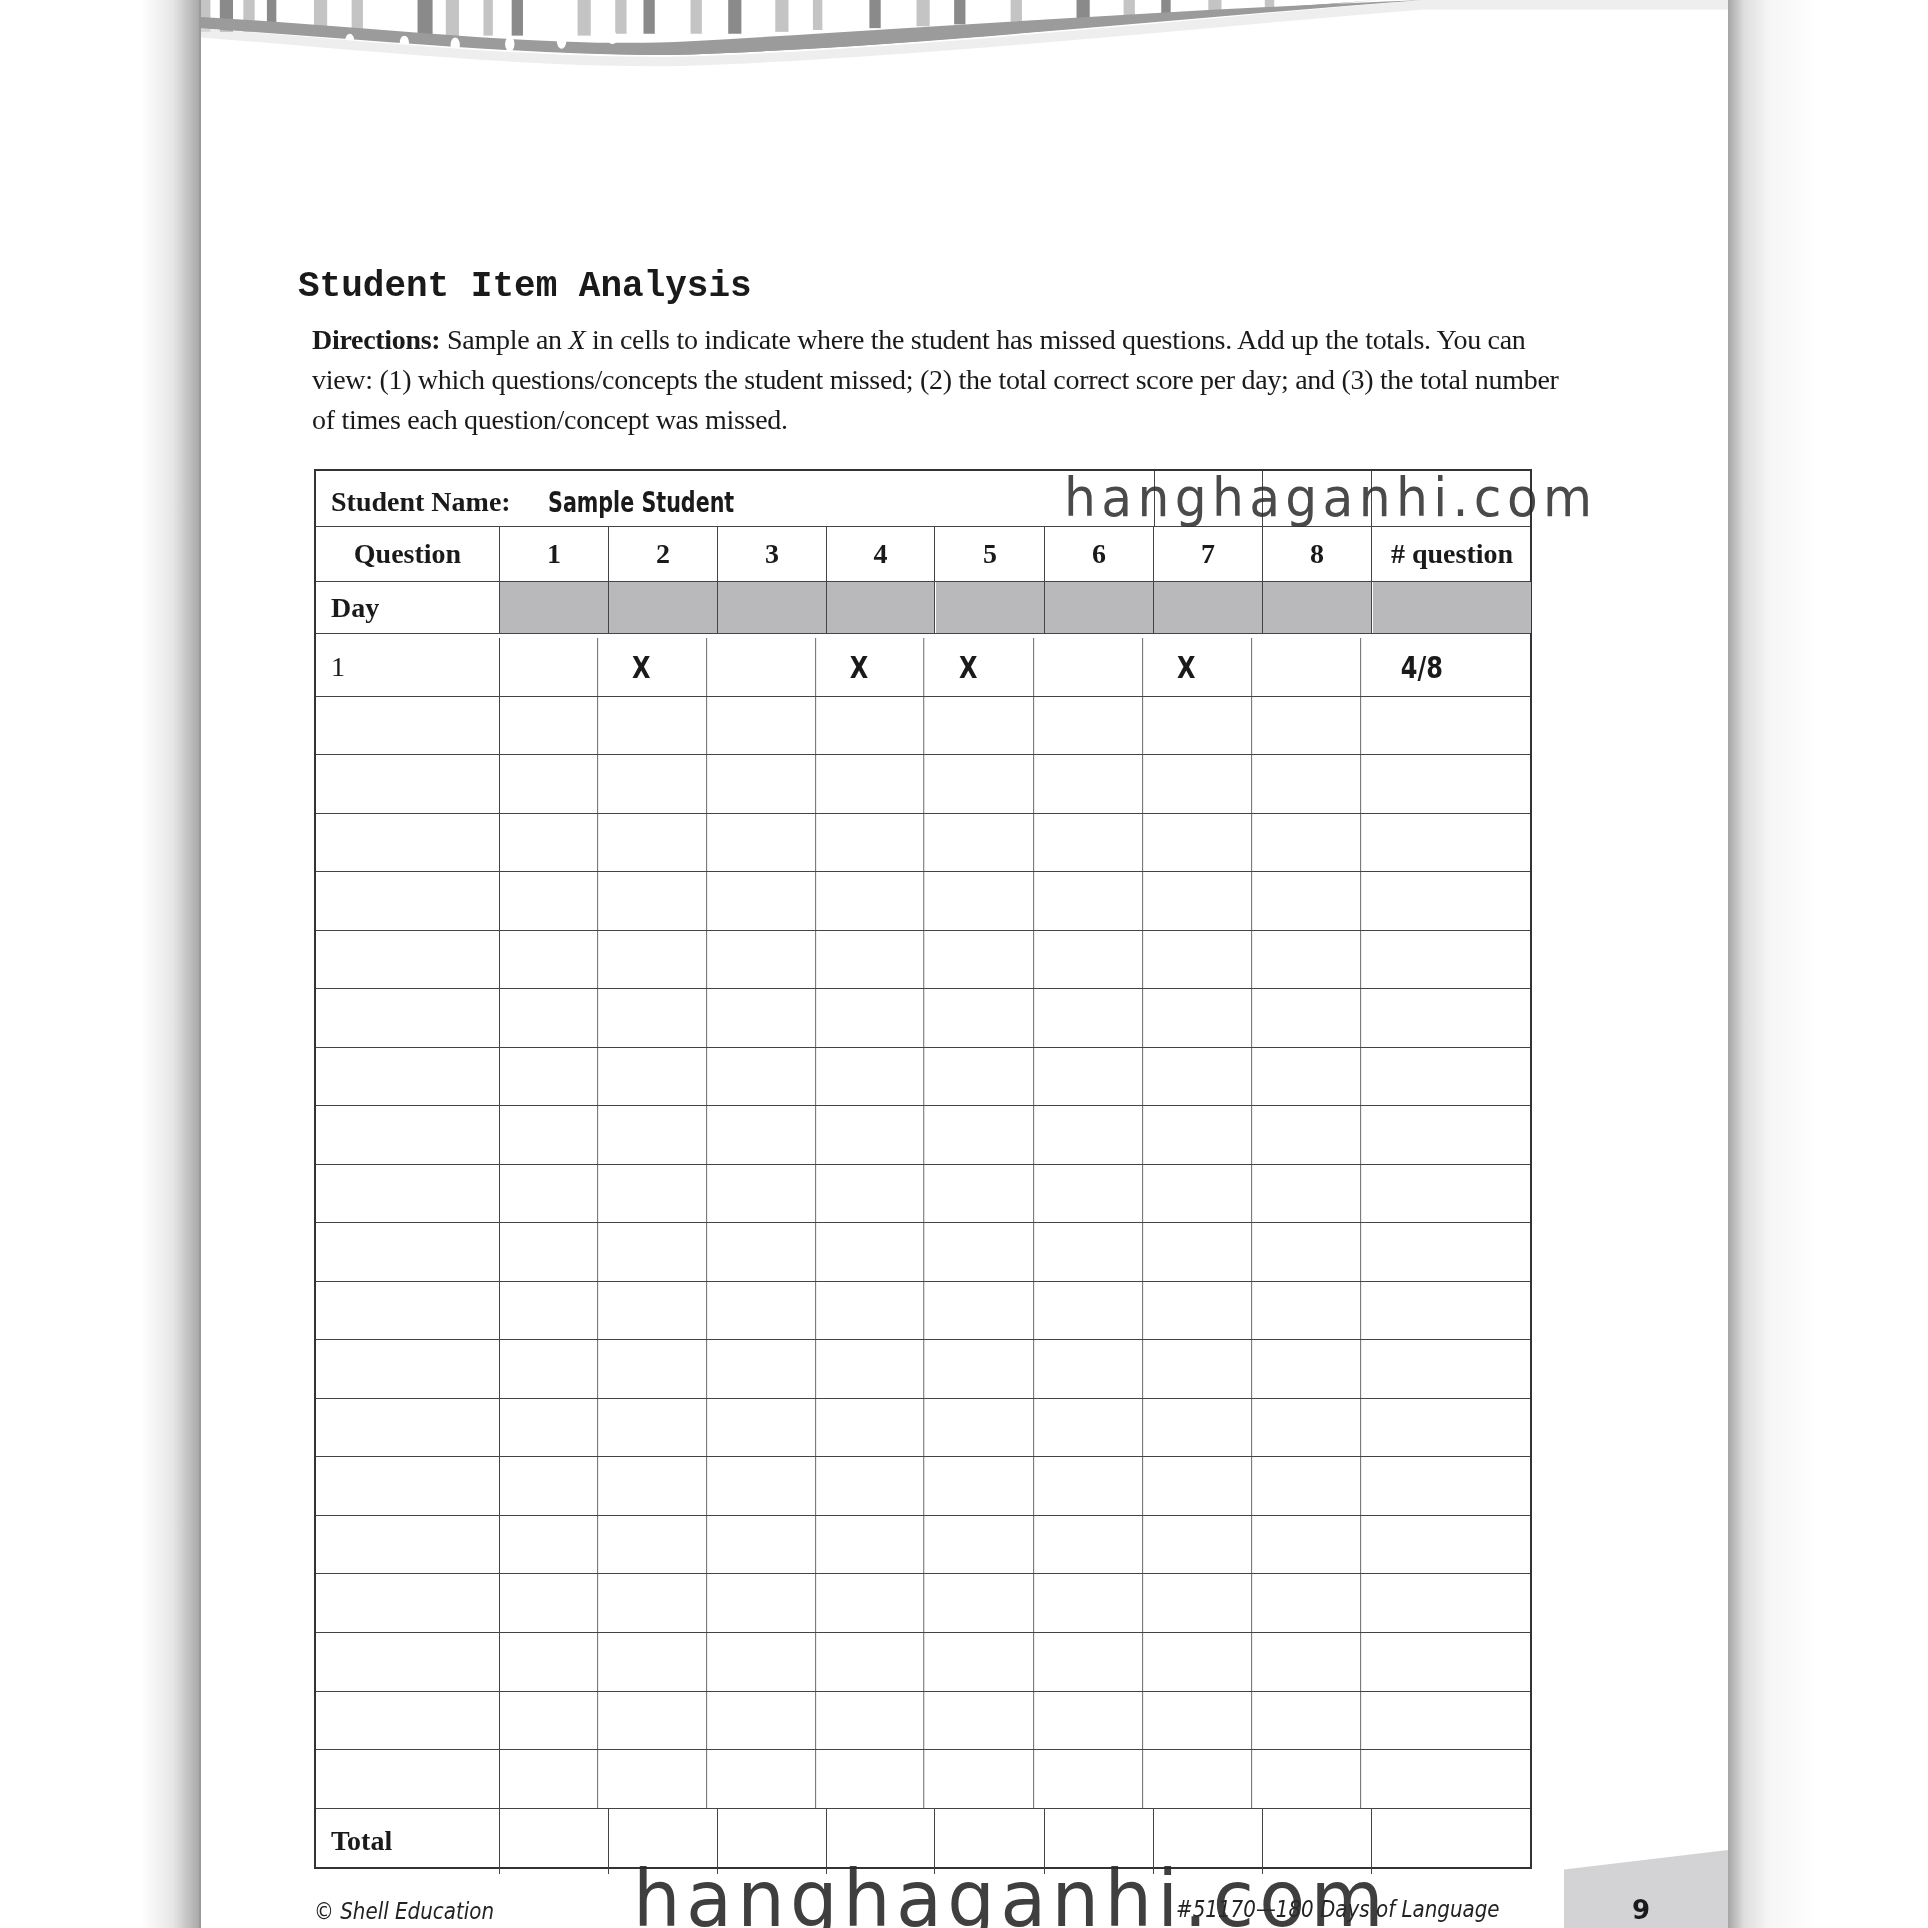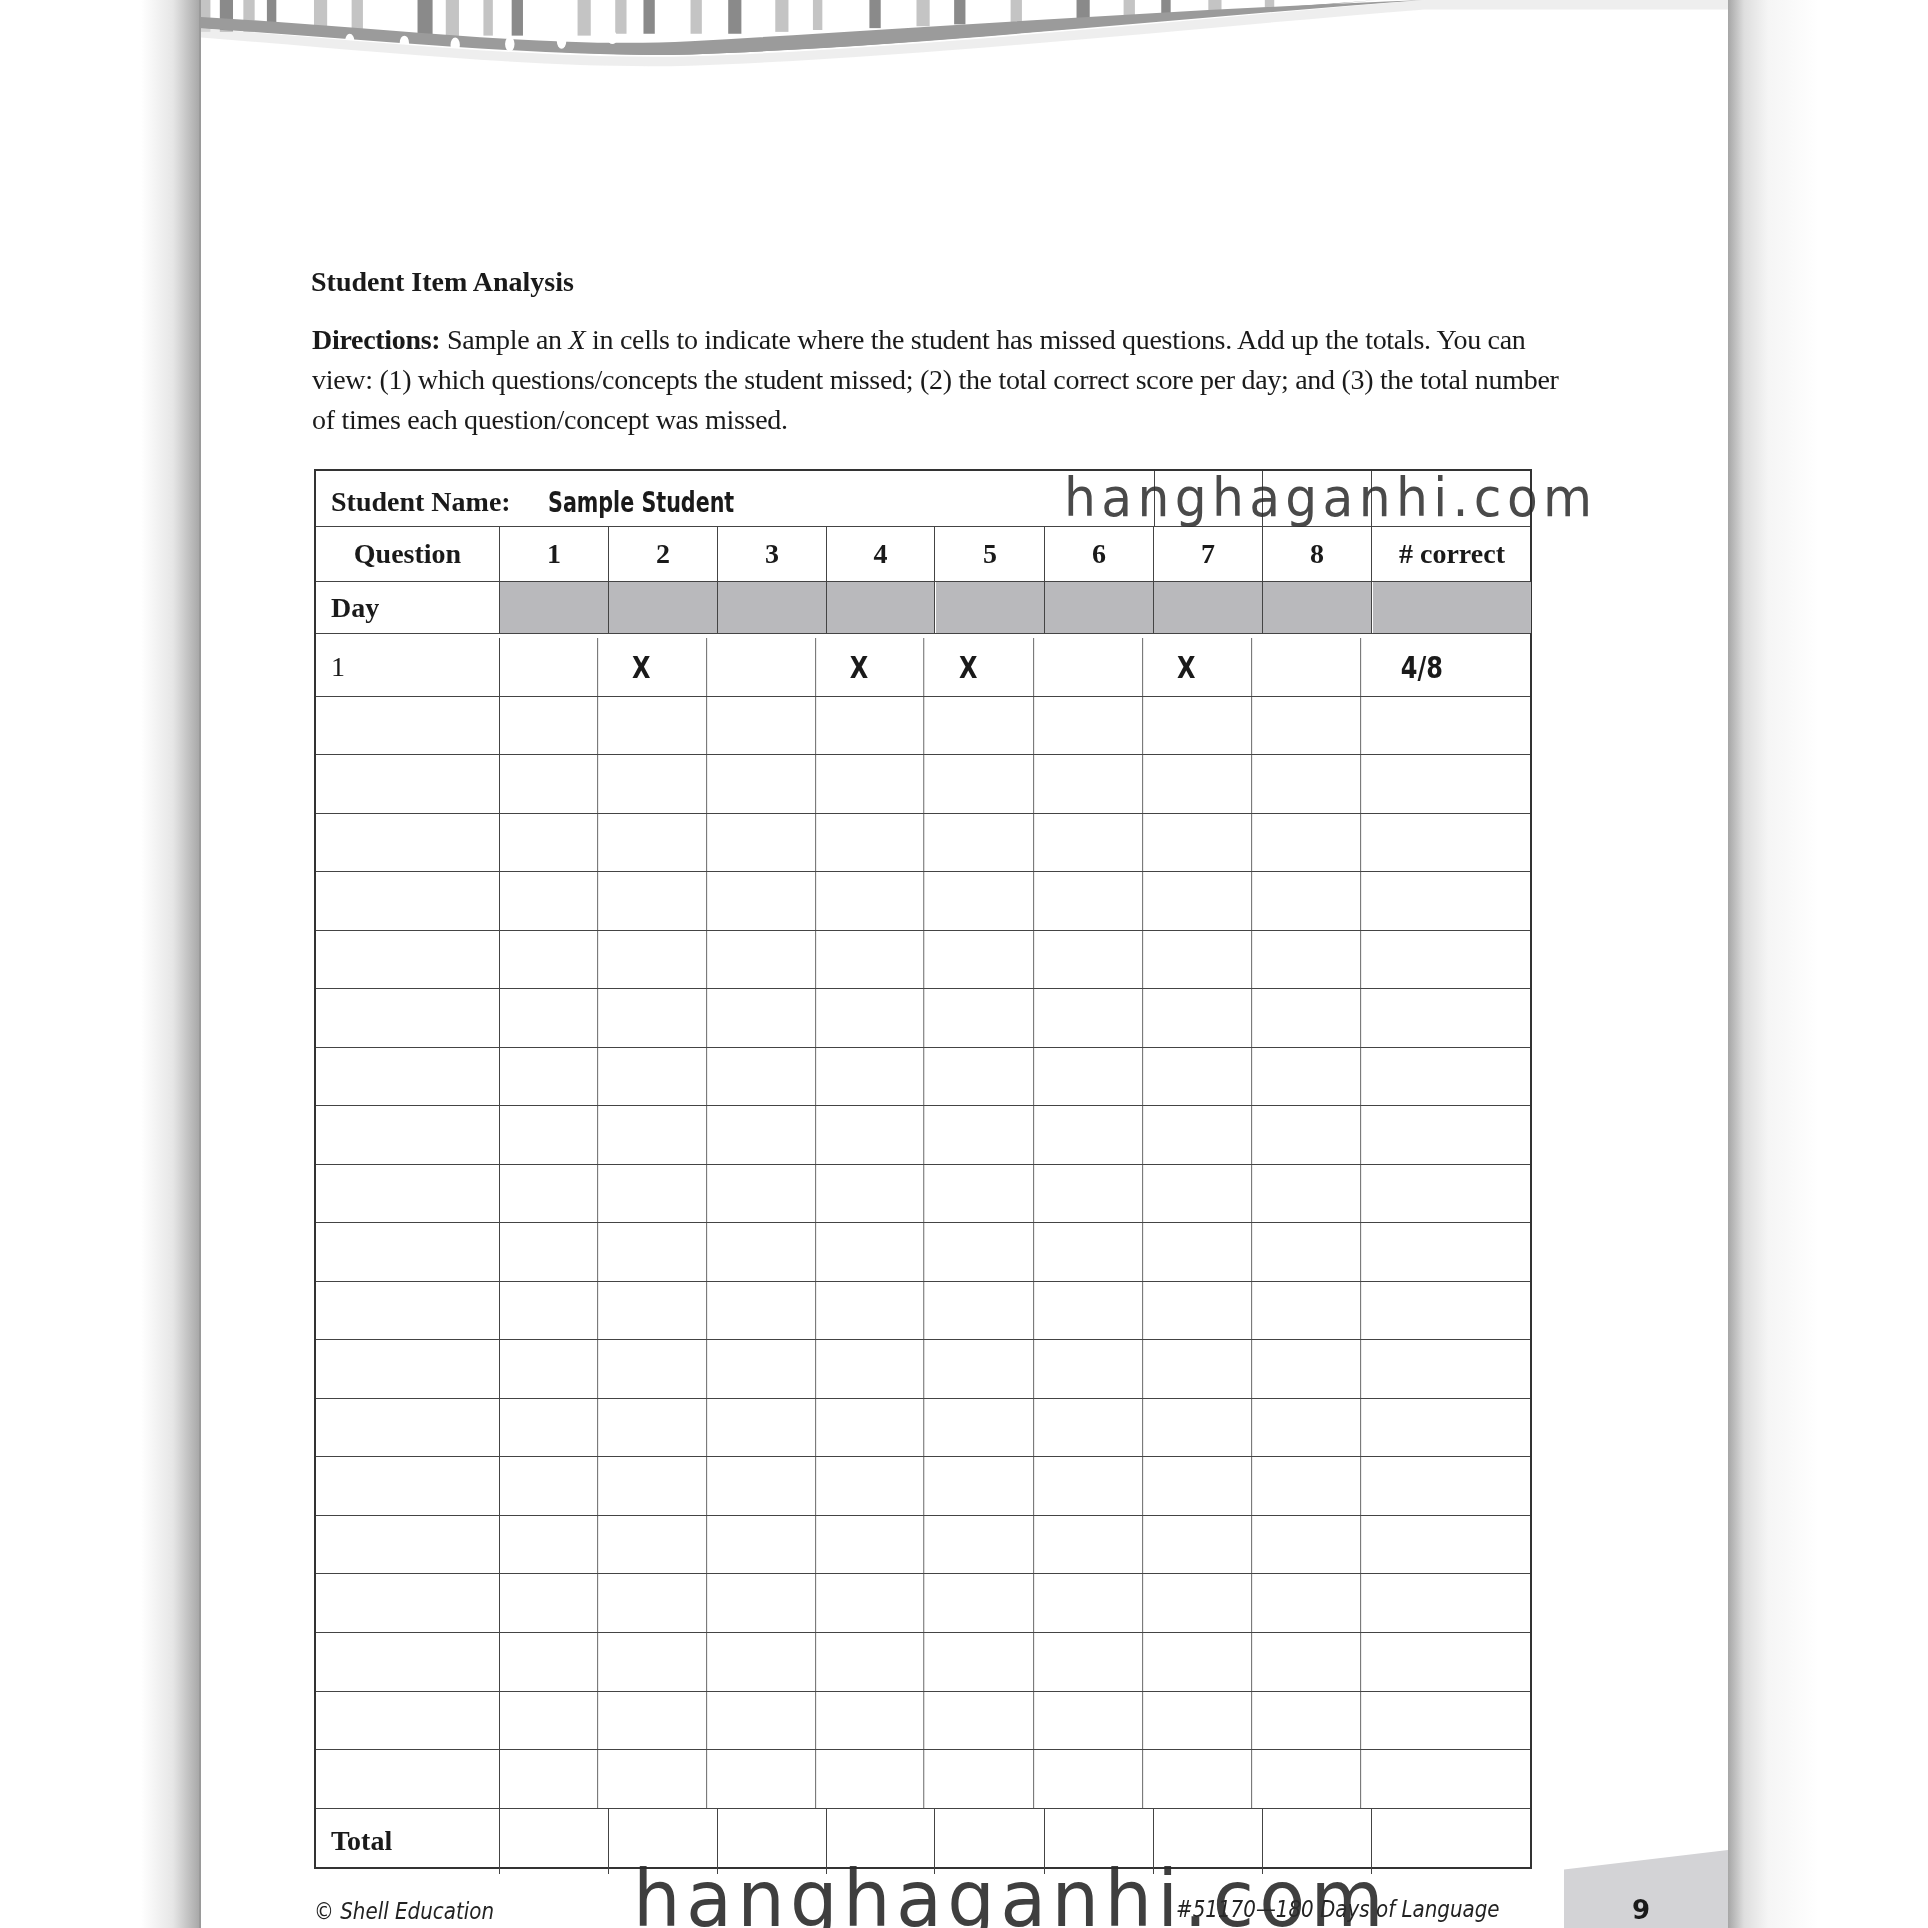--- a/index.html
+++ b/index.html
@@ -27,21 +27,21 @@
   .title-wrap {
     position: absolute; left: 0; width: 1527px; top: 141px; text-align: center;
   }
   .title {
     font-family: "DejaVu Sans", sans-serif; font-weight: bold; font-size: 62px;
     letter-spacing: 0.9px; color: #0d0d0d; transform: scaleX(0.92); display: inline-block;
   }
   .title-cont { font-family: "Liberation Serif", serif; font-style: italic; font-size: 28px; color: #444; margin-left: 5.6px; }
 
   .section-heading {
-    position: absolute; left: 110px; top: 266px; font-size: 28px; font-weight: bold;
+    position: absolute; left: 97px; top: 266px; font-size: 36px; font-weight: bold; font-family: Liberation Mono, monospace;
   }
   .directions {
     position: absolute; left: 111px; top: 320px; width: 1252px;
     font-size: 28px; line-height: 40px; letter-spacing: -0.3px;
   }
   .directions b { font-weight: bold; }
 
   
   .sheet {
     position: absolute; left: 113px; top: 469px; width: 1218px; height: 1400px;
@@ -163,21 +163,21 @@
       <div class="row" style="top: 56px; height: 55px;">
         <div class="cell hdr" style="left: 0px; width: 184px;">Question</div>
         <div class="cell hdr" style="left: 184px; width: 109px;">1</div>
         <div class="cell hdr" style="left: 293px; width: 109px;">2</div>
         <div class="cell hdr" style="left: 402px; width: 109px;">3</div>
         <div class="cell hdr" style="left: 511px; width: 108px;">4</div>
         <div class="cell hdr" style="left: 620px; width: 109px;">5</div>
         <div class="cell hdr" style="left: 729px; width: 109px;">6</div>
         <div class="cell hdr" style="left: 838px; width: 109px;">7</div>
         <div class="cell hdr" style="left: 947px; width: 109px;">8</div>
-        <div class="cell hdr last" style="left: 1057px; width: 158px;"># correct</div>
+        <div class="cell hdr last" style="left: 1057px; width: 158px;"># question</div>
       </div>
       <div class="row" style="top: 111px; height: 52px;">
         <div class="cell hdr label" style="left: 0px; width: 184px;">Day</div>
         <div class="cell shaded" style="left: 184px; width: 109px;"></div>
         <div class="cell shaded" style="left: 293px; width: 109px;"></div>
         <div class="cell shaded" style="left: 402px; width: 109px;"></div>
         <div class="cell shaded" style="left: 511px; width: 108px;"></div>
         <div class="cell shaded" style="left: 620px; width: 109px;"></div>
         <div class="cell shaded" style="left: 729px; width: 109px;"></div>
         <div class="cell shaded" style="left: 838px; width: 109px;"></div>

